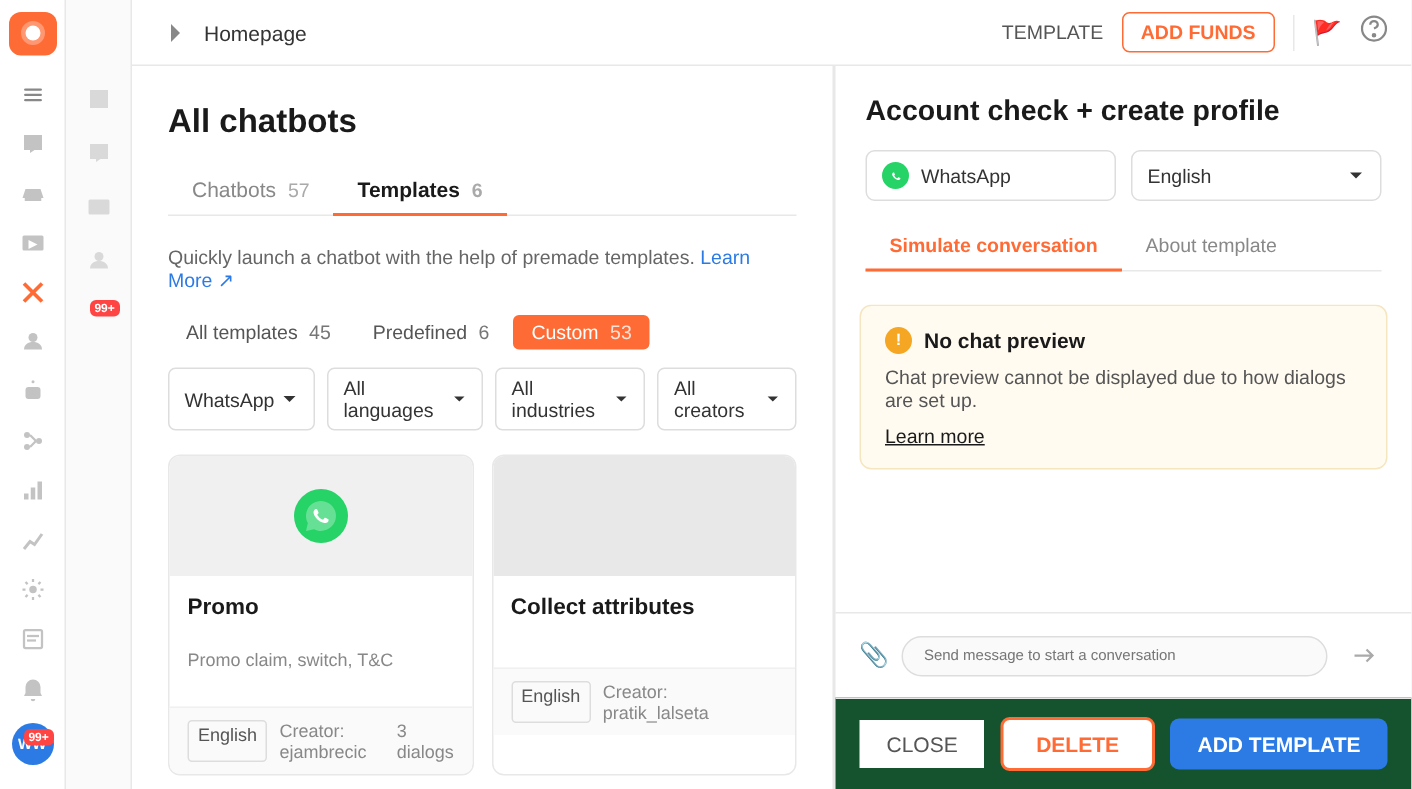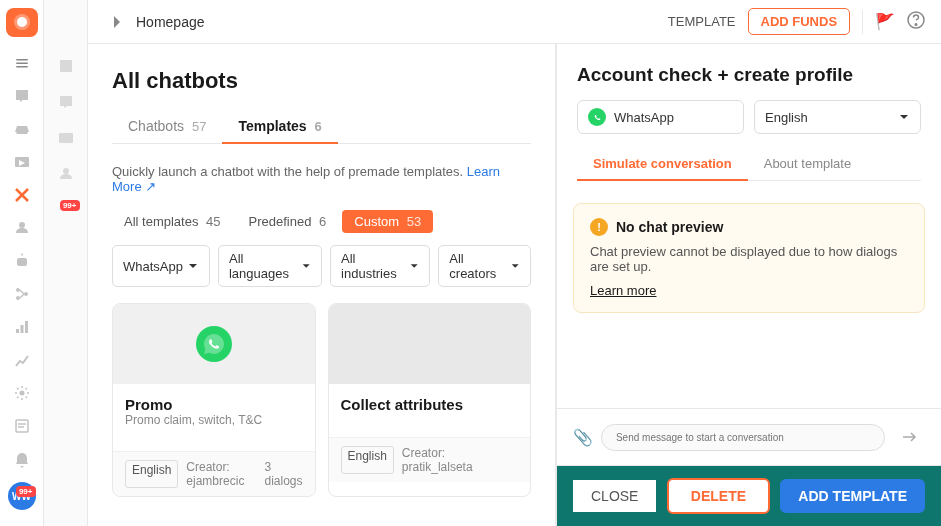--- a/index.html
+++ b/index.html
@@ -242,21 +242,21 @@
       background: #25d366;
       border-radius: 50%;
       display: flex; align-items: center; justify-content: center;
       color: white; font-size: 18px;
     }
     .card-body { padding: 12px; }
     .card-name {
       font-size: 15px;
       font-weight: 700;
       color: #1a1a1a;
-      margin-bottom: 0;
+      margin-bottom: 20px;
     }
     .card-desc {
       font-size: 12px;
       color: #888;
       margin-bottom: 12px;
     }
     .card-footer {
       display: flex;
       align-items: center;
       justify-content: space-between;
@@ -425,21 +425,21 @@
     }
     .chat-attach-icon { color: #aaa; font-size: 16px; }
 
     
     .panel-actions {
       display: flex;
       align-items: center;
       justify-content: space-between;
       padding: 12px 16px;
       border-top: 1px solid #e8e8e8;
-      background: #0f766e;
+      background: #14532d;
     }
     .close-btn {
       padding: 8px 18px;
       background: white;
       border: none;
       font-size: 14px;
       color: #555;
       cursor: pointer;
       font-weight: 500;
     }

